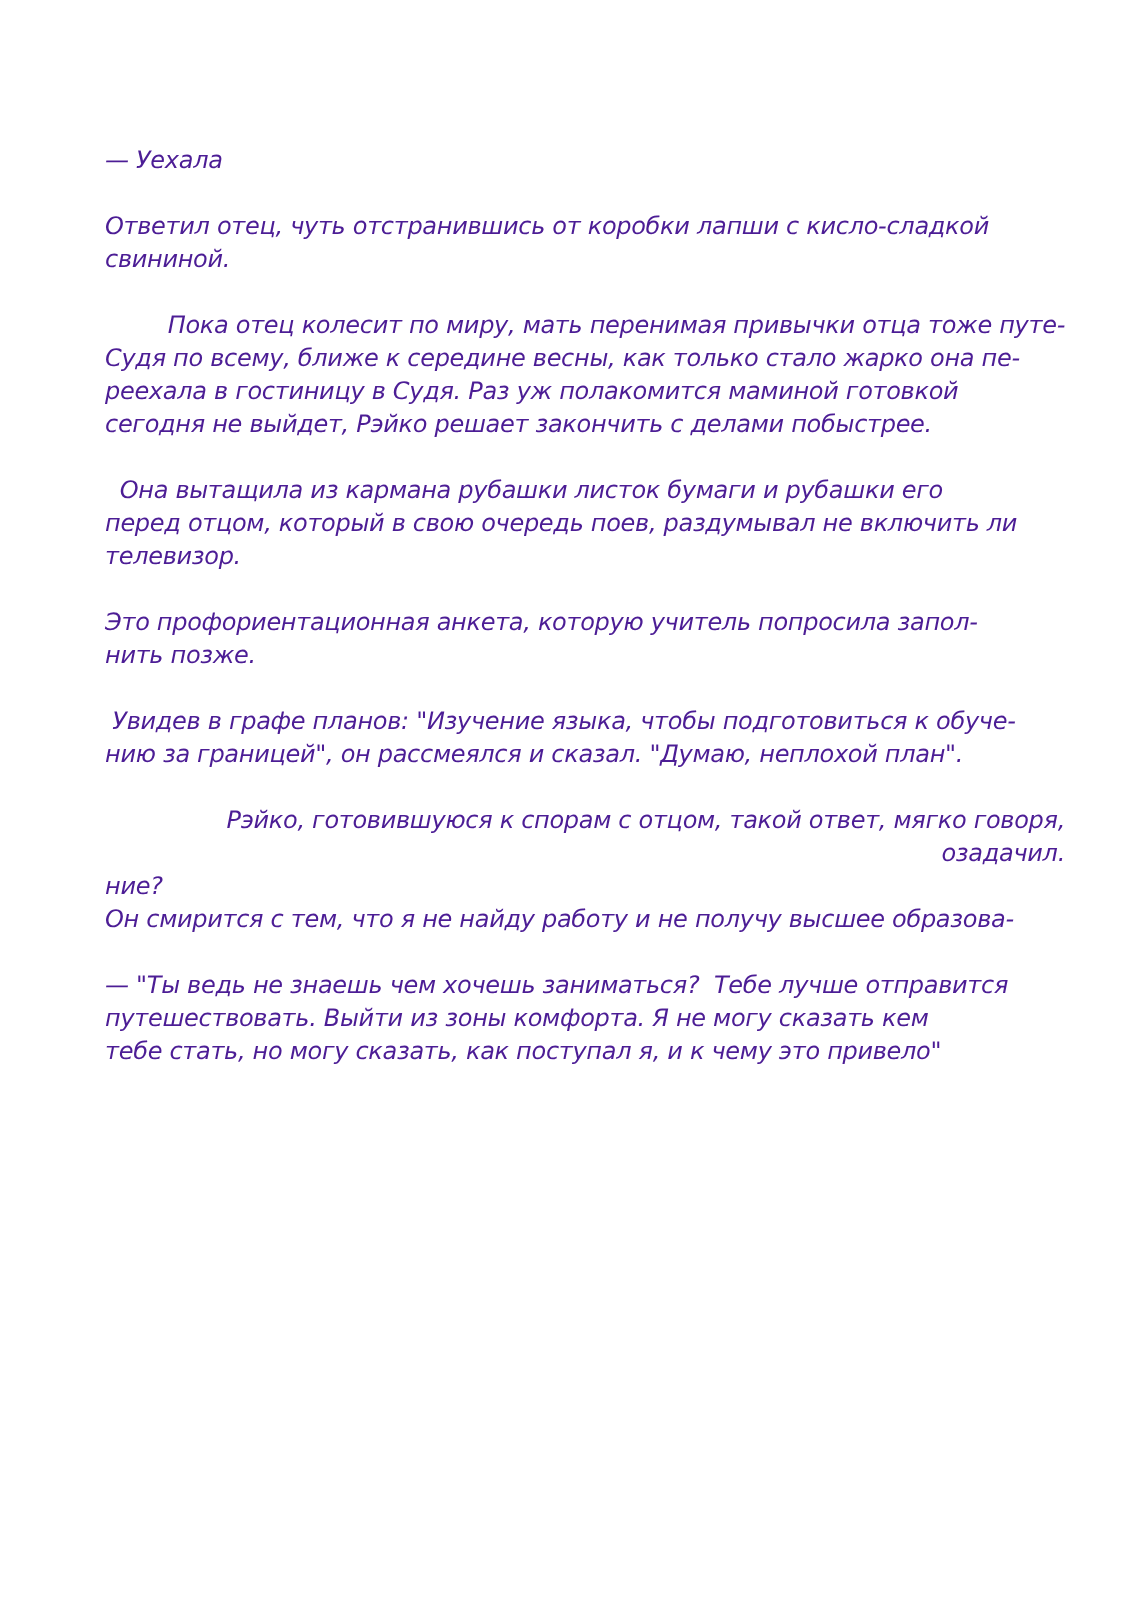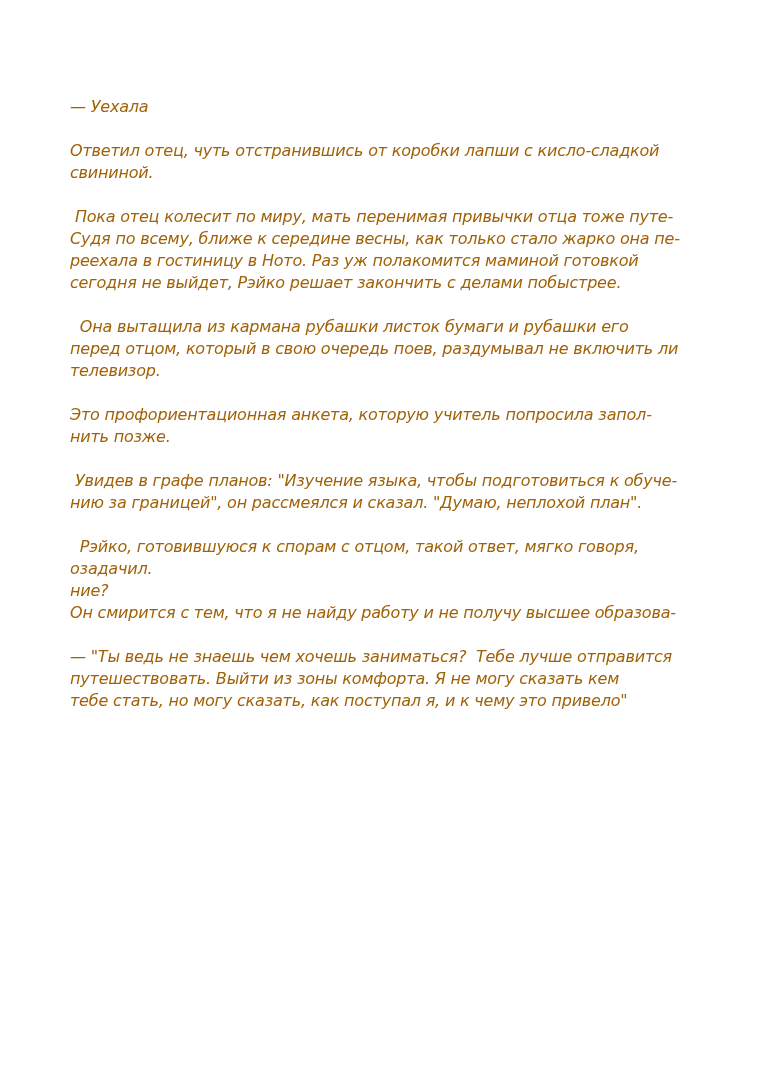--- a/index.html
+++ b/index.html
@@ -11,32 +11,33 @@
       width: 760px;
       height: 1080px;
       position: relative;
       overflow: hidden;
     }
     .page {
       position: absolute;
       left: 70px;
       top: 96px;
       width: 640px;
-      color: #a16207;
+      color: #4c1d95;
       font-family: "DejaVu Sans", sans-serif;
       font-style: italic;
       font-size: 16px;
       line-height: 22px;
       letter-spacing: -0.2px;
     }
     .para {
       margin: 0 0 22px 0;
     }
     .para.tight {
       margin-bottom: 0;
+      text-align: right;
     }
     .line {
       display: block;
       white-space: pre;
     }
   </style>
 </head>
 <body>
 
 <div class="page">
@@ -48,21 +49,21 @@
     <span class="line">Ответил отец, чуть отстранившись от коробки лапши с кисло-сладкой</span>
     <span class="line">свининой.</span>
   </div>
 
   <div class="para tight">
     <span class="line"> Пока отец колесит по миру, мать перенимая привычки отца тоже путе-</span>
   </div>
 
   <div class="para">
     <span class="line">Судя по всему, ближе к середине весны, как только стало жарко она пе-</span>
-    <span class="line">реехала в гостиницу в Ното. Раз уж полакомится маминой готовкой</span>
+    <span class="line">реехала в гостиницу в Судя. Раз уж полакомится маминой готовкой</span>
     <span class="line">сегодня не выйдет, Рэйко решает закончить с делами побыстрее.</span>
   </div>
 
   <div class="para">
     <span class="line">  Она вытащила из кармана рубашки листок бумаги и рубашки его</span>
     <span class="line">перед отцом, который в свою очередь поев, раздумывал не включить ли</span>
     <span class="line">телевизор.</span>
   </div>
 
   <div class="para">

